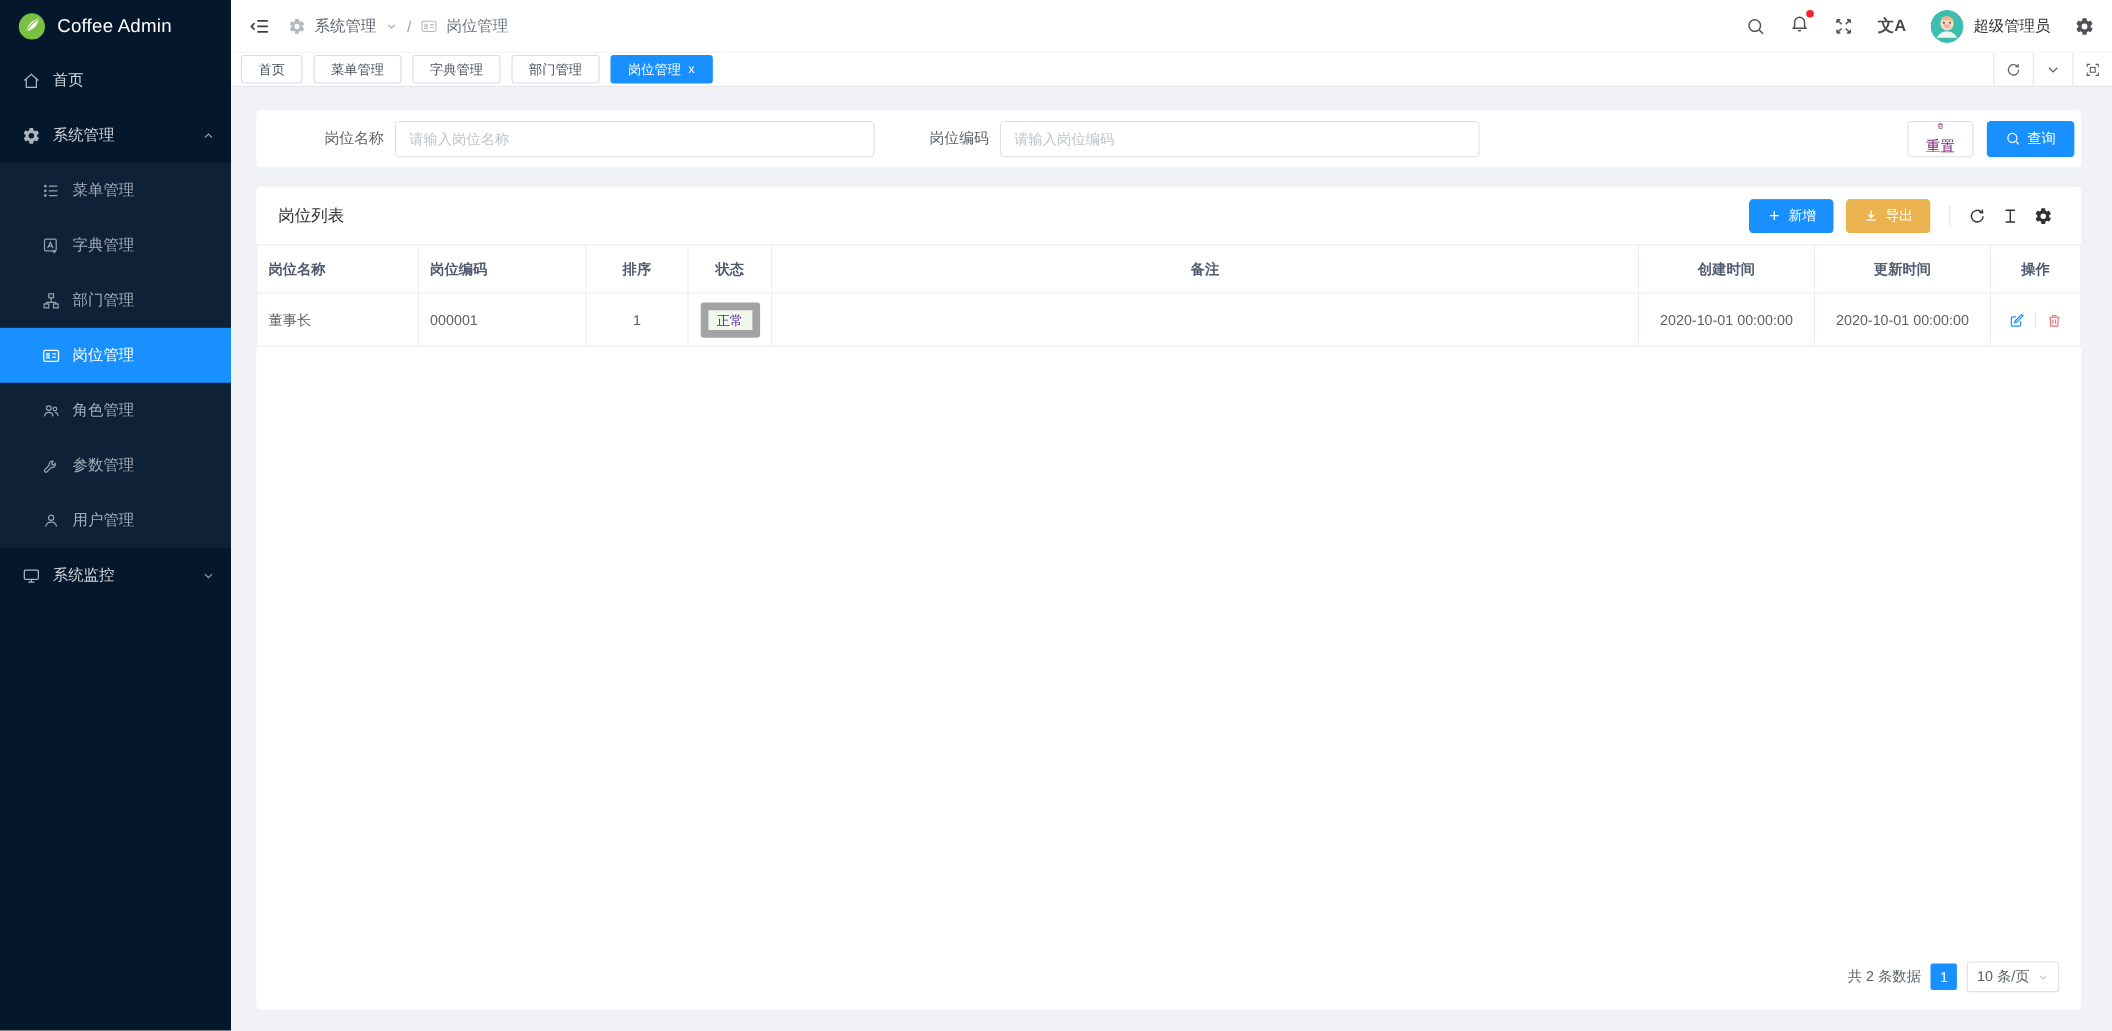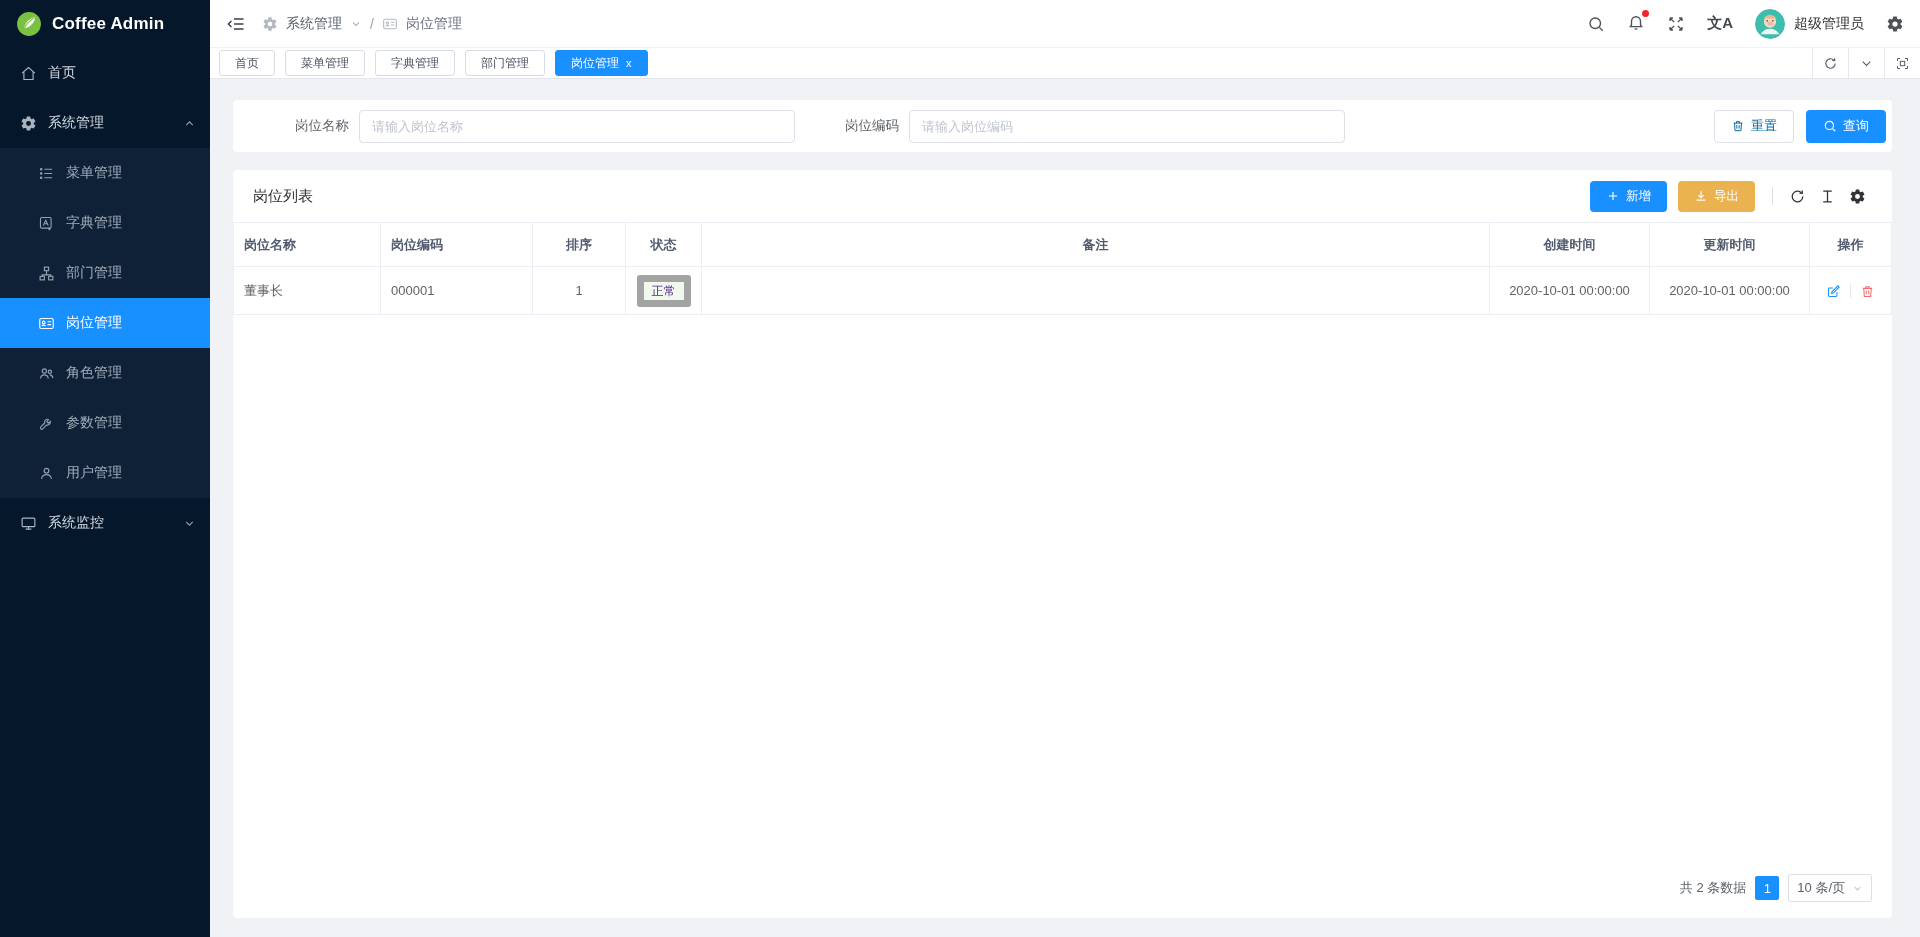--- a/index.html
+++ b/index.html
@@ -3,21 +3,21 @@
 <meta charset="utf-8">
 <style>
   * { margin:0; padding:0; box-sizing:border-box; }
   html,body { width:1920px; height:937px; overflow:hidden; }
   body { font-family:"Liberation Sans", sans-serif; background:#f0f2f5; }
   .app { display:flex; width:1920px; height:937px; }
 
   
   .sidebar { width:210px; height:100%; background:#04172b; flex-shrink:0; display:flex; flex-direction:column; }
   .logo { height:48px; display:flex; align-items:center; padding-left:16px; gap:10px; }
-  .logo-text { color:#ffffff; font-weight:bold; font-size:17px; letter-spacing:.2px; }
+  .logo-text { color:#ffffff; font-weight:normal; font-size:17px; letter-spacing:.2px; }
   .menu-item { height:50px; display:flex; align-items:center; padding:0 14px 0 20px; color:#d3d9e0; font-size:14px; gap:11px; cursor:pointer; }
   .menu-item .mi-ic { width:17px; height:17px; flex-shrink:0; color:#aab4c0; }
   .menu-item .chev { margin-left:auto; width:13px; height:13px; color:#97a2ae; }
   .submenu { background:#0e2136; }
   .submenu .menu-item { padding-left:38px; color:#a2adbb; }
   .submenu .menu-item .mi-ic { color:#95a1ae; }
   .submenu .menu-item.active { background:#1890ff; color:#ffffff; }
   .submenu .menu-item.active .mi-ic { color:#ffffff; }
 
   
@@ -53,21 +53,21 @@
   .card { background:#fff; border-radius:4px; }
 
   .search-card { height:52px; display:flex; align-items:center; padding-left:62px; padding-right:6px; }
   .form-label { font-size:13.5px; color:#5c6268; margin-right:10px; white-space:nowrap; }
   .text-input { width:436px; height:33px; border:1px solid #dcdfe6; border-radius:4px; padding:0 12px; font-size:13px; color:#be185d; font-family:"Liberation Sans",sans-serif; outline:none; }
   .text-input::placeholder { color:#bfc4cc; }
   .group-gap { margin-left:50px; }
   .form-buttons { margin-left:auto; display:flex; align-items:center; gap:12px; }
   .btn { height:33px; display:inline-flex; align-items:center; justify-content:center; gap:6px; padding:0 16px; border-radius:4px; border:1px solid transparent; font-size:13px; cursor:pointer; font-family:"Liberation Sans",sans-serif; }
   .btn svg { width:14px; height:14px; }
-  .btn-plain { background:#fff; border-color:#dcdfe6; color:#0369a1; }
+  .btn-plain { background:#fff; border-color:#dcdfe6; color:#701a75;flex-direction:column; }
   .btn-primary { background:#1890ff; color:#fff; }
   .btn-warning { background:#ebb350; color:#fff; }
 
   .table-card { margin-top:18px; height:748px; display:flex; flex-direction:column; }
   .card-head { height:52px; display:flex; align-items:center; padding:0 20px; flex-shrink:0; }
   .card-title { font-size:15px; color:#303133; }
   .head-actions { margin-left:auto; display:flex; align-items:center; }
   .btn-sm { height:31px; padding:0 15px; font-size:12.5px; }
   .head-actions .btn { margin-left:11px; }
   .tool-divider { width:1px; height:18px; background:#dcdfe6; margin:0 9px 0 17px; }

